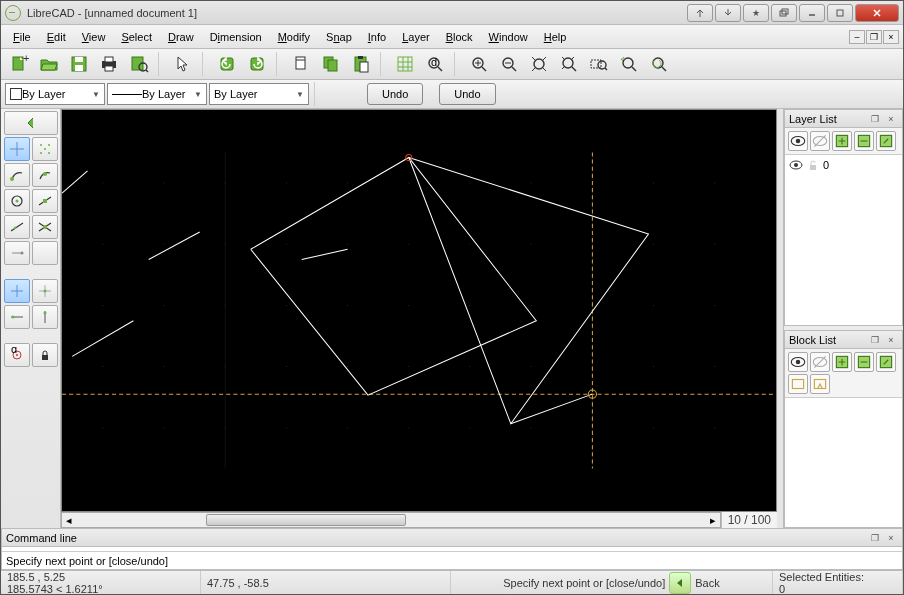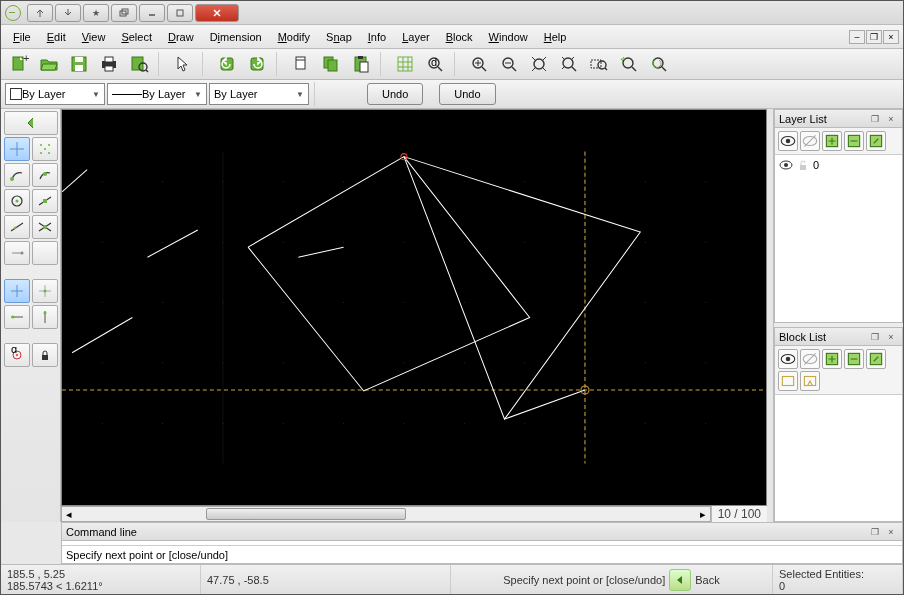--- a/index.html
+++ b/index.html
@@ -41,54 +41,55 @@
   .ld-btn svg { width:16px; height:16px;}
 
   .centercol { flex:1; display:flex; flex-direction:column; min-width:0;}
   .canvaswrap { flex:1; position:relative; background:#000; overflow:hidden; border:1px solid #888;}
   .canvaswrap svg { position:absolute; inset:0; width:100%; height:100%;}
   .hscroll { height:16px; background:#eee; border:1px solid #aaa; display:flex; align-items:center;}
   .hscroll .thumb { height:12px; background:linear-gradient(#f0f0f0,#ccc); border:1px solid #999; border-radius:2px; margin:0 auto;}
   .zoomlabel { margin-left:auto; padding:0 6px; font-size:12px; color:#444; background:#f3f3f3; border-left:1px solid #bbb; height:16px; display:flex; align-items:center;}
 
   .rsplit {width:6px; background:#e6e6e6; cursor:col-resize;}
-  .rightdock { width:130px; display:flex; flex-direction:column; gap:4px; background:#ececec; border-left:1px solid #bbb;}
+  .rightdock { width:120px; display:flex; flex-direction:column; gap:4px; background:#ececec; border-left:1px solid #bbb;}
   .panel { border:1px solid #bbb; background:#f4f4f4; display:flex; flex-direction:column; }
   .panel-title { height:18px; background:linear-gradient(#eee,#ddd); display:flex; align-items:center; padding:0 4px; border-bottom:1px solid #bbb;}
   .panel-title .spacer{flex:1}
   .panel-title .pb { width:14px; height:14px; display:flex; align-items:center; justify-content:center; font-size:9px; margin-left:2px; color:#555;}
   .panel-tools { display:flex; gap:2px; padding:3px; border-bottom:1px solid #ccc; flex-wrap:wrap;}
   .pt-btn { width:20px; height:20px; border:1px solid #aaa; background:#fafafa; border-radius:2px; display:flex; align-items:center; justify-content:center;}
   .panel-body { flex:1; background:#fff; padding:2px; font-size:11px; overflow:hidden;}
   .layerrow { display:flex; align-items:center; gap:4px; padding:1px 2px;}
 
   
   .cmdpanel { border-top:1px solid #bbb; }
   .cmdpanel .panel-body { height:64px; }
   .cmdinput-row { background:#fff; height:18px; border-top:1px solid #ccc; display:flex; align-items:center; padding:0 4px; }
 
   
-  .statusbar { height:30px; background:linear-gradient(#f0f0f0,#e0e0e0); border-top:1px solid #bbb; display:flex; }
+  .statusbar { height:24px; background:linear-gradient(#f0f0f0,#e0e0e0); border-top:1px solid #bbb; display:flex; }
   .status-cell { border-right:1px solid #ccc; padding:2px 6px; display:flex; flex-direction:column; justify-content:center; font-size:10px; color:#333;}
   .status-cell.wide{flex:1}
   .back-btn { width:22px; height:22px; border:1px solid #9c7; background:linear-gradient(#dfc,#bd8); border-radius:3px; display:inline-flex; align-items:center; justify-content:center; margin:0 4px;}
 
   .colorbox { width:12px; height:12px; border:1px solid #333; background:#fff;}
   .lineprev { width:30px; height:0; border-top:1px solid #000;}
 
   
   .g { fill:#6db33f; stroke:#3a7a15; stroke-width:1;}
   .gk { fill:none; stroke:#333; stroke-width:1.2;}
   .mag { fill:none; stroke:#333; stroke-width:1.4;}
 </style>
 </head>
 <body>
 
 <div class="titlebar">
   <div class="logo"></div>
+  <div class="title">LibreCAD - [unnamed document 1]</div>
   <div class="winbtns">
     <div class="winbtn">
         <svg viewBox="0 0 10 10">
           <path d="M2 5 L5 2 L8 5 M5 2 V9" stroke="#555" fill="none"></path>
         </svg>
       </div>
     <div class="winbtn">
         <svg viewBox="0 0 10 10">
           <path d="M2 4 L5 7 L8 4 M5 7 V1" stroke="#555" fill="none"></path>
         </svg>
@@ -629,21 +630,21 @@
               <rect x="3" y="4" width="10" height="8" fill="none" stroke="#c9a840"></rect>
               <path d="M6 12l2-4 2 4" stroke="#c9a840" fill="none"></path>
             </svg>
           </div>
       </div>
       <div class="panel-body"></div>
     </div>
   </div>
 </div>
 
-<div class="panel cmdpanel" style="margin-left:60px">
+<div class="panel cmdpanel" style="">
   <div class="panel-title">
     <span>Command line</span>
     <div class="spacer"></div>
     <div class="pb">❐</div>
     <div class="pb">×</div>
   </div>
   <div class="panel-body"></div>
   <div class="cmdinput-row">
     <span>Specify next point or [close/undo]</span>
   </div>

